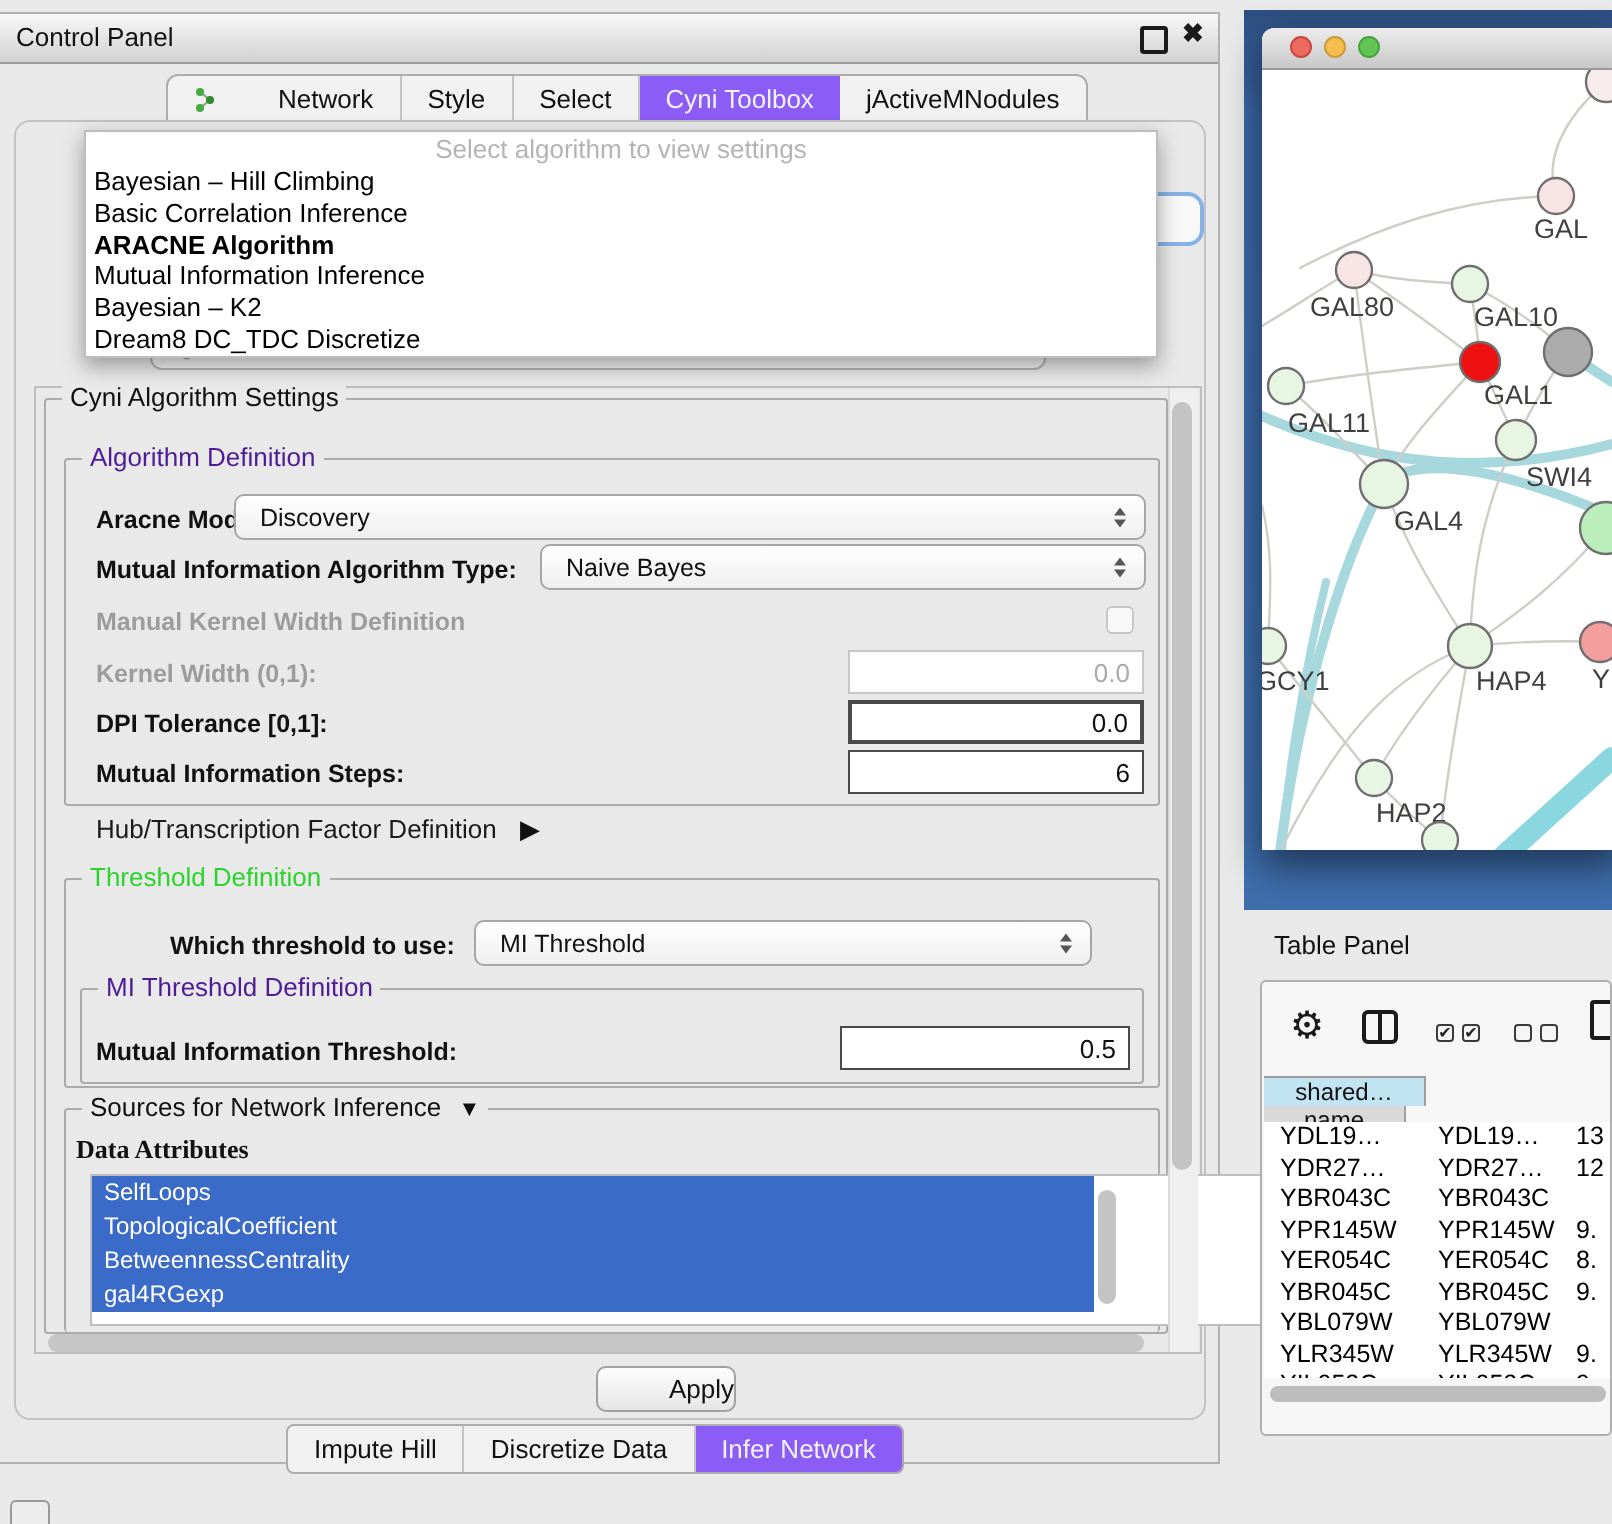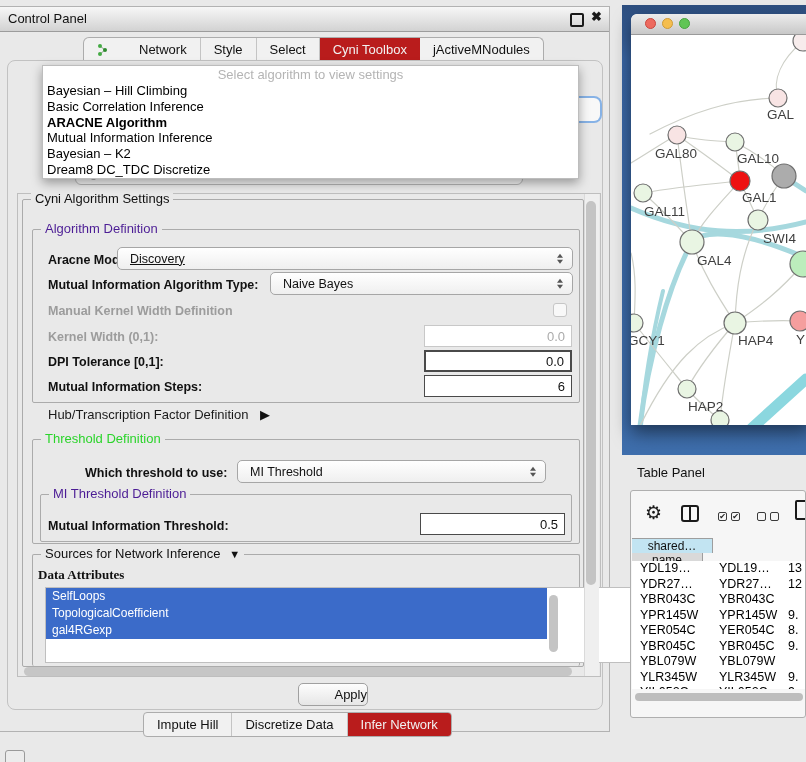--- a/index.html
+++ b/index.html
@@ -8,21 +8,21 @@
   
   .cp-window{left:0;top:6px;width:610px;height:726px;background:#E9E9E9;border:1px solid #B2B2B2;border-left:none;box-sizing:border-box;}
   .cp-titlebar{left:0;top:0;width:100%;height:24px;background:linear-gradient(180deg,#F7F7F7,#D2D2D2);border-bottom:1px solid #9C9C9C;}
   .cp-title{left:8px;top:4px;font-size:13px;color:#111;}
   .float-icon{left:570px;top:6px;width:10px;height:10px;border:2px solid #1A1A1A;border-radius:2px;}
   .close-icon{left:591px;top:2px;font-size:13px;font-weight:bold;color:#1A1A1A;}
   
   .tabbar{left:83px;top:30px;height:23px;display:flex;background:#F1F1F1;border:1px solid #ACACAC;border-bottom:none;border-radius:6px 6px 0 0;overflow:hidden;}
   .tab{display:flex;align-items:center;padding:0 13px;font-size:13px;color:#111;border-right:1px solid #C4C4C4;white-space:nowrap;gap:24px;}
   .tab:last-child{border-right:none;}
-  .tab.selected{background:#b91c1c;color:#F2F2F2;border-right:none;}
+  .tab.selected{background:#8b5cf6;color:#F2F2F2;border-right:none;}
   .net-ic{width:12px;height:12px;margin-right:6px;}
   
   .content-panel{left:7px;top:53px;width:596px;height:650px;border:1px solid #C2C2C2;border-radius:8px;background:#E9E9E9;box-sizing:border-box;}
   
   .bg-combo{left:75px;top:152px;width:448px;height:26px;border:1px solid #B5B5B5;border-radius:6px;background:#F4F4F4;color:#A5A5A5;font-size:13px;display:flex;align-items:center;padding-left:14px;box-sizing:border-box;}
   .focus-frag{left:576px;top:89px;width:26px;height:27px;border:2px solid #86B2E6;border-left:none;border-radius:0 8px 8px 0;background:#F8F8F8;box-sizing:border-box;}
   
   .popup{left:42px;top:58px;width:537px;height:114px;background:#FFFFFF;border:1px solid #BDBDBD;box-shadow:0 4px 10px rgba(0,0,0,0.35);z-index:20;box-sizing:border-box;}
   .popup-placeholder{width:100%;text-align:center;color:#B4B4B4;font-size:13px;height:17px;line-height:17px;}
   .popup-item{font-size:13px;color:#000;height:15.8px;line-height:15.8px;padding-left:4px;white-space:nowrap;}
@@ -132,21 +132,21 @@
   <div class="abs scrollrect"></div>
 
   <div class="abs group" style="left:22px;top:192px;width:560px;height:466px;">
     <span class="glabel">Cyni Algorithm Settings</span>
   </div>
 
   <div class="abs group" style="left:32px;top:222px;width:546px;height:172px;">
     <span class="glabel blue">Algorithm Definition</span>
   </div>
   <span class="abs lbl" style="left:48px;top:246px;">Aracne Mode:</span>
-  <div class="abs combo" style="left:117px;top:240px;width:456px;height:23px;text-decoration:underline;">
+  <div class="abs combo" style="left:117px;top:240px;width:456px;height:23px;">
     <span>Discovery</span>
     <span class="spin">
         <i class="up"></i>
         <i class="dn"></i>
       </span>
   </div>
   <span class="abs lbl" style="left:48px;top:271px;">Mutual Information Algorithm Type:</span>
   <div class="abs combo" style="left:270px;top:265px;width:303px;height:23px;">
     <span>Naive Bayes</span>
     <span class="spin">
@@ -196,20 +196,21 @@
   <div class="abs group" style="left:32px;top:547px;width:546px;height:111px;border-bottom:none;">
     <span class="glabel">
       <span>Sources for Network Inference</span>
       <span class="tri" style="margin-left:5px;">▼</span>
     </span>
   </div>
   <span class="abs lbl" style="left:38px;top:560px;font-size:13px;font-family:Liberation Serif, serif;">Data Attributes</span>
   <div class="abs attr-list">
     <div class="attr-item">SelfLoops</div>
     <div class="attr-item">TopologicalCoefficient</div>
+    <div class="attr-item">BetweennessCentrality</div>
     <div class="attr-item">gal4RGexp</div>
   </div>
   <div class="abs sb-v" style="left:549px;top:588px;width:9px;height:57px;"></div>
 
   <div class="abs sb-track-v" style="left:584px;top:187px;width:14px;height:482px;"></div>
   <div class="abs sb-v" style="left:586px;top:194px;width:10px;height:384px;"></div>
   <div class="abs sb-h" style="left:24px;top:660px;width:548px;height:9px;"></div>
 
   <div class="abs apply-btn">
     <span>Apply</span>

